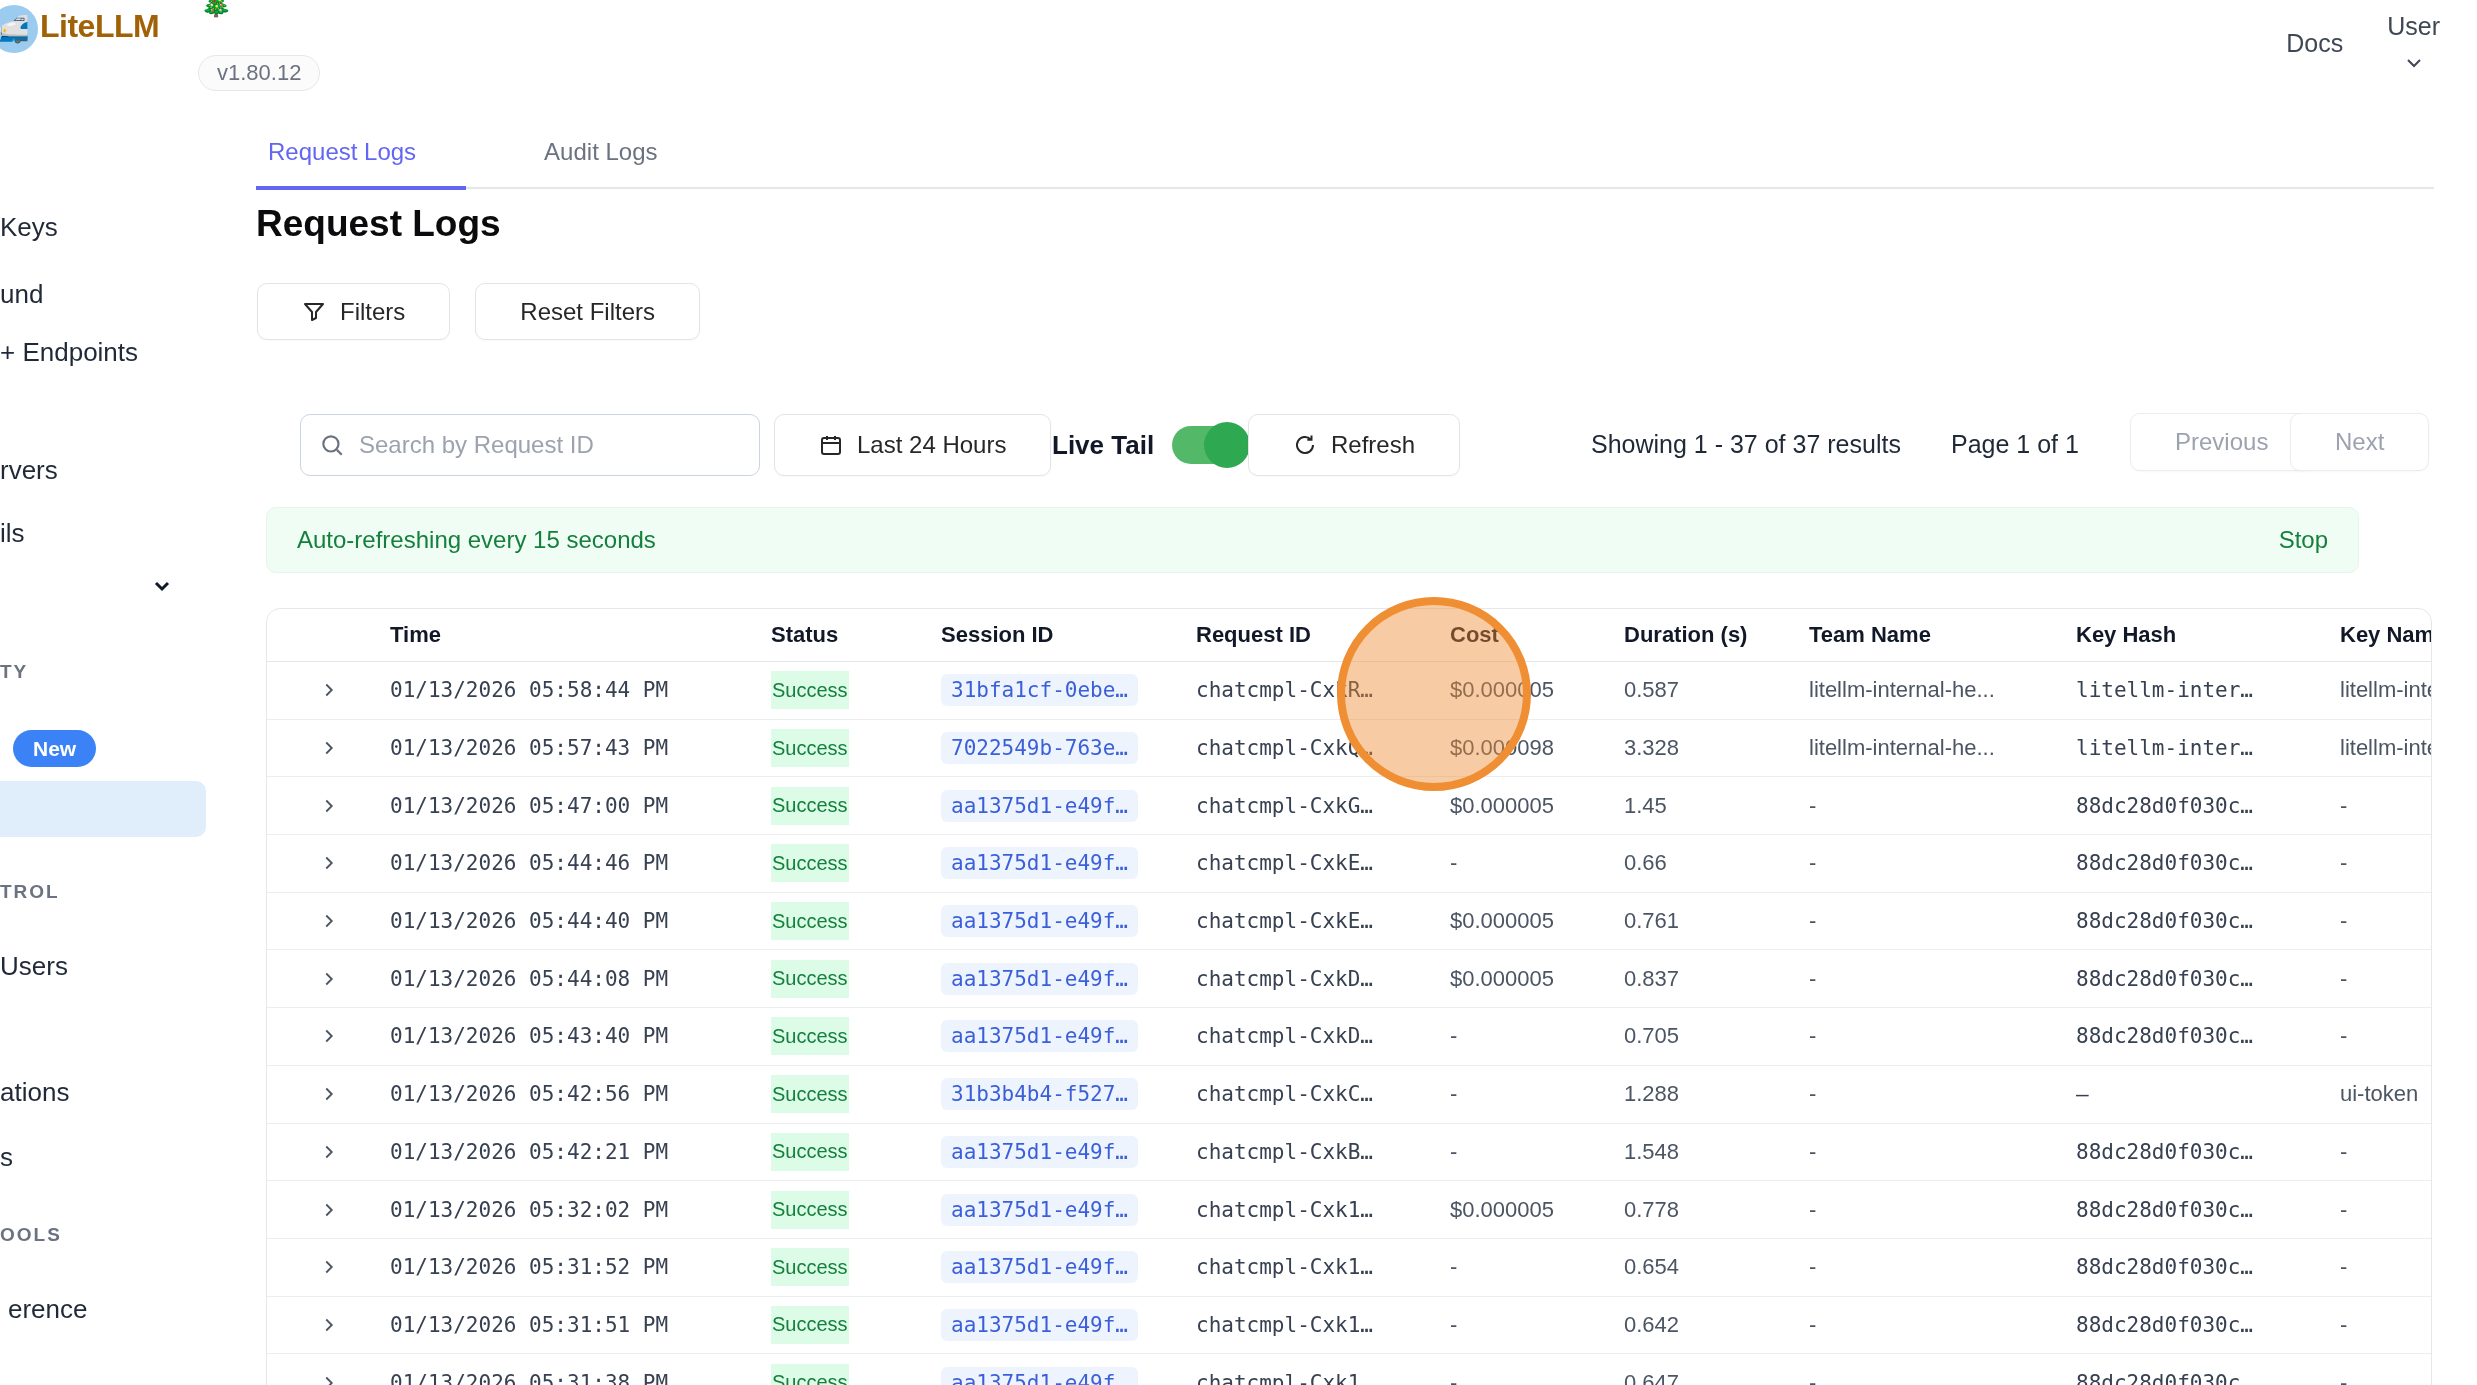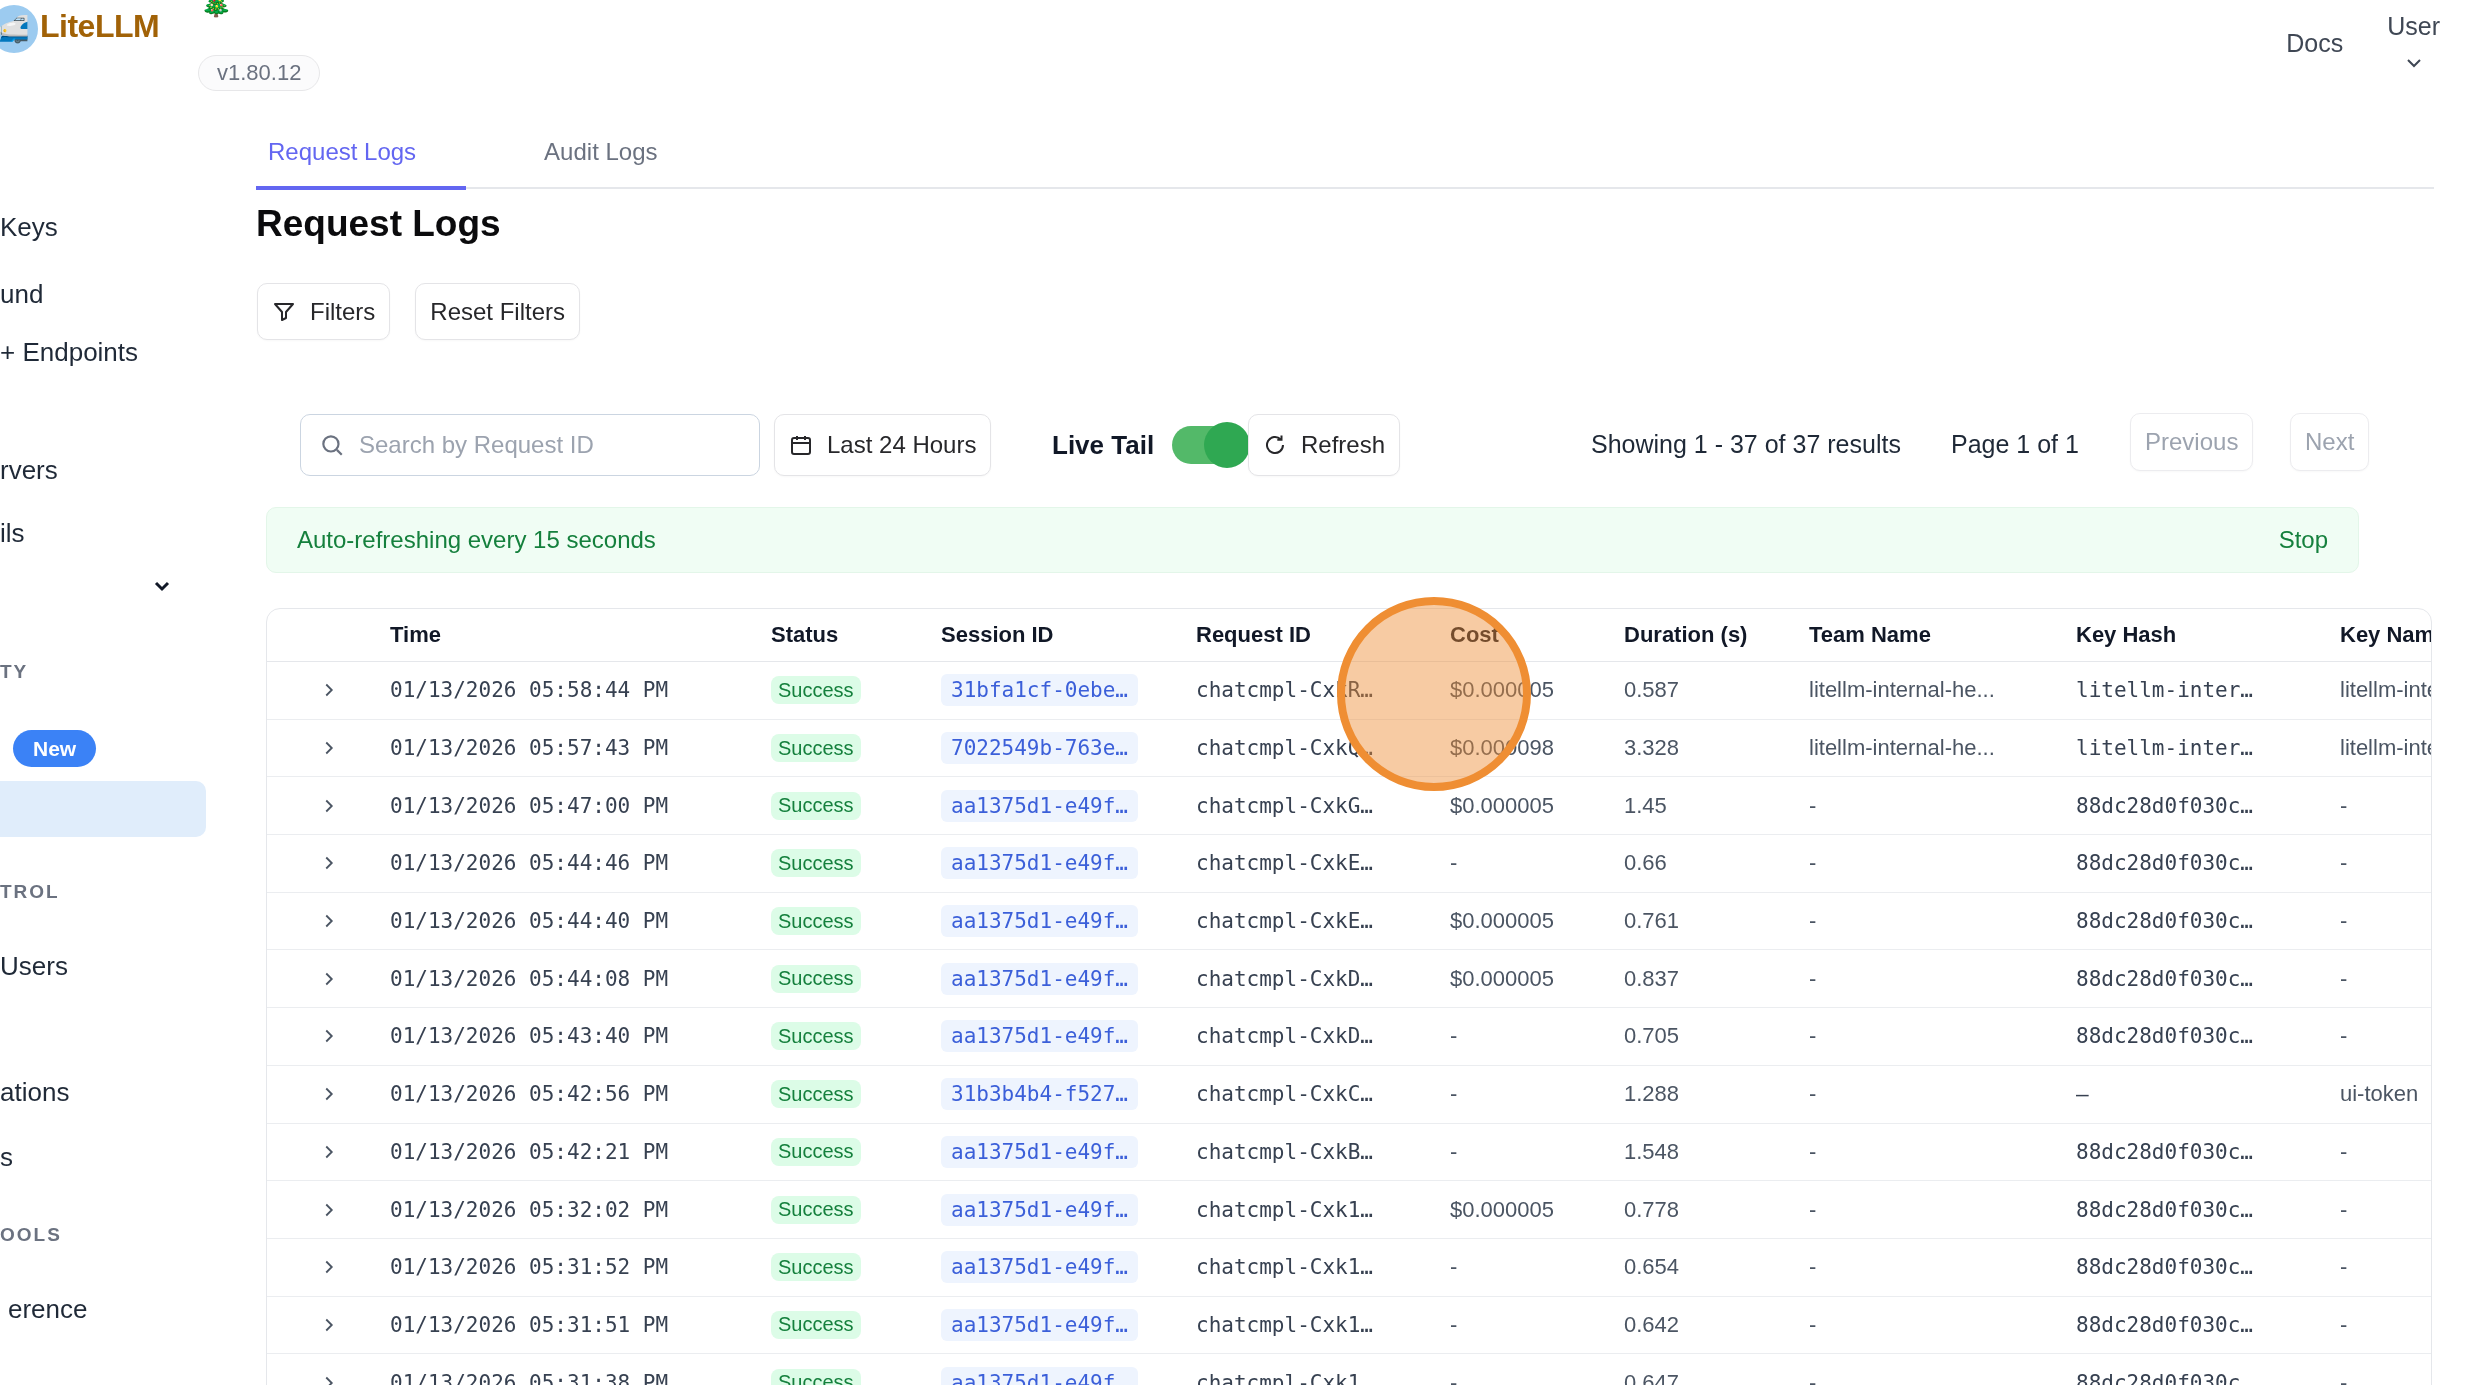--- a/index.html
+++ b/index.html
@@ -44,21 +44,21 @@
   
   .tabs { position:absolute; left:256px; top:138px; width:2178px; border-bottom:2px solid #e5e7eb; display:flex; }
   .tab { font-size:24px; padding:0 14px 20px 14px; cursor:pointer; }
   .tab.active { color:#6366f1; border-bottom:4px solid #6366f1; margin-bottom:-3px; padding-left:12px; padding-right:50px; }
   .tab.inactive { color:#6b7280; margin-left:64px; }
 
   .page-title { position:absolute; left:256px; top:203px; font-size:37px; font-weight:800; color:#0b0b0d; }
 
   .filter-row { position:absolute; left:257px; top:283px; display:flex; gap:25px; }
   .btn { height:57px; border:1px solid #e4e4e7; background:#fff; border-radius:10px; display:flex;
-         align-items:center; gap:14px; padding:0 14px; font-size:24px; color:#27272a;
+         align-items:center; gap:14px; padding:0 44px; font-size:24px; color:#27272a;
          box-shadow:0 1px 2px rgba(0,0,0,0.03); cursor:pointer; }
   .icon-svg { width:24px; height:24px; stroke:#27272a; stroke-width:2; fill:none; }
 
   
   .toolbar { position:absolute; left:0; top:404px; width:2477px; height:70px; }
   .search-box { position:absolute; left:300px; top:10px; width:460px; height:62px; border:1.5px solid #cbd5e1;
                 border-radius:10px; display:flex; align-items:center; padding:0 18px; gap:14px; background:#fff; }
   .search-box input { border:none; outline:none; font-size:24px; color:#374151; width:100%;
                       font-family:"Liberation Sans", sans-serif; }
   .search-box input::placeholder { color:#9ca3af; }
@@ -85,22 +85,22 @@
                 border:1px solid #e5e7eb; border-radius:14px 14px 0 0; overflow:hidden; }
   .trow { display:grid; grid-template-columns:123px 381px 170px 255px 254px 174px 185px 267px 264px 92px;
           align-items:center; height:57.7px; border-bottom:1px solid #ebedf0; }
   .thead-row { height:53px; border-bottom:1px solid #e5e7eb; }
   .th { font-size:22px; font-weight:700; color:#111827; white-space:nowrap; }
   .cell { white-space:nowrap; overflow:visible; }
   .mono { font-family:"DejaVu Sans Mono", monospace; font-size:21px; color:#374151; }
   .sans-cell { font-size:22px; color:#4b5563; }
   .chev-cell { display:flex; justify-content:center; }
   .row-chev { width:22px; height:22px; stroke:#4b5563; stroke-width:2; fill:none; cursor:pointer; }
-  .status-badge { display:inline-flex; align-items:center; justify-content:center; height:28px; padding:0 7px;
-                  background:#dcfce7; color:#15803d; border-radius:8px; font-size:20px; }
+  .status-badge { display:inline-flex; align-items:center; justify-content:center; height:38px; padding:0 1px;
+                  background:#dcfce7; color:#15803d; border-radius:0; font-size:20px; }
   .session-pill { display:inline-block; padding:4px 10px; background:#eef4fe; border-radius:6px;
                   font-family:"DejaVu Sans Mono", monospace; font-size:21px; color:#3b5fd9; cursor:pointer; }
 
   
   .click-circle { position:absolute; left:1337px; top:597px; width:194px; height:194px; border-radius:50%;
                   background:rgba(238,140,50,0.45); border:8px solid #ef8e33; z-index:50; pointer-events:none; }
 </style>
 </head>
 <body>
 

